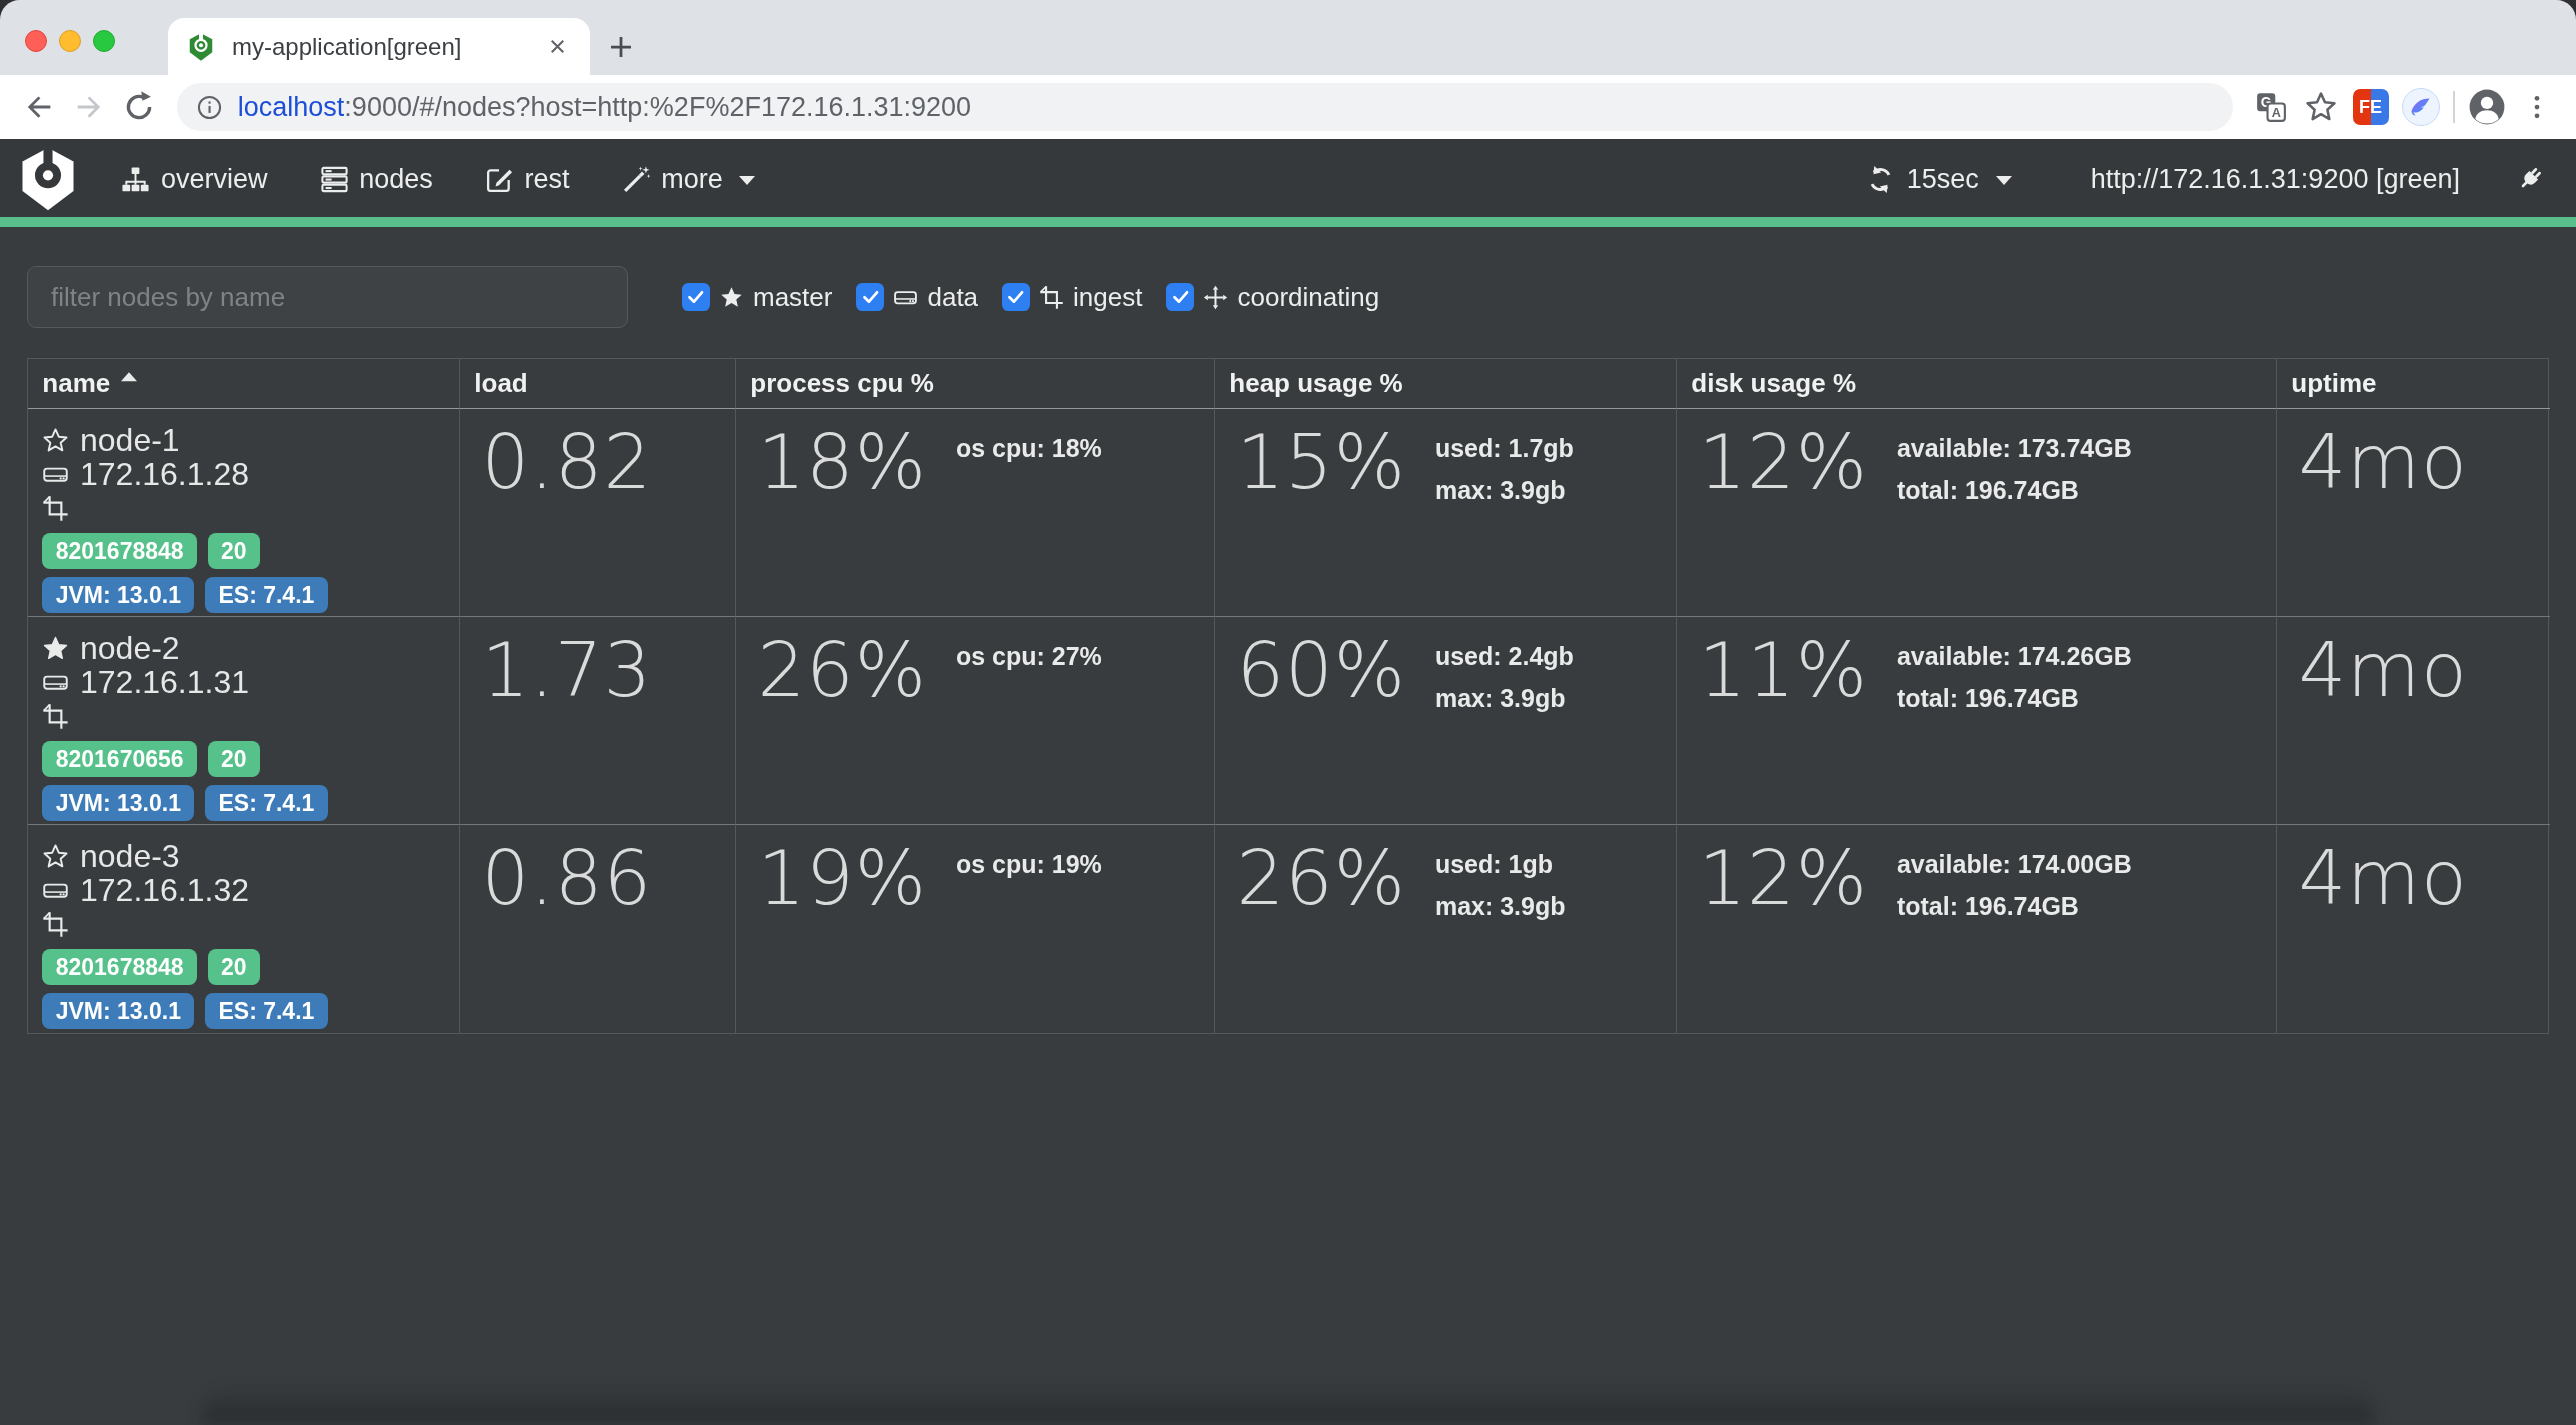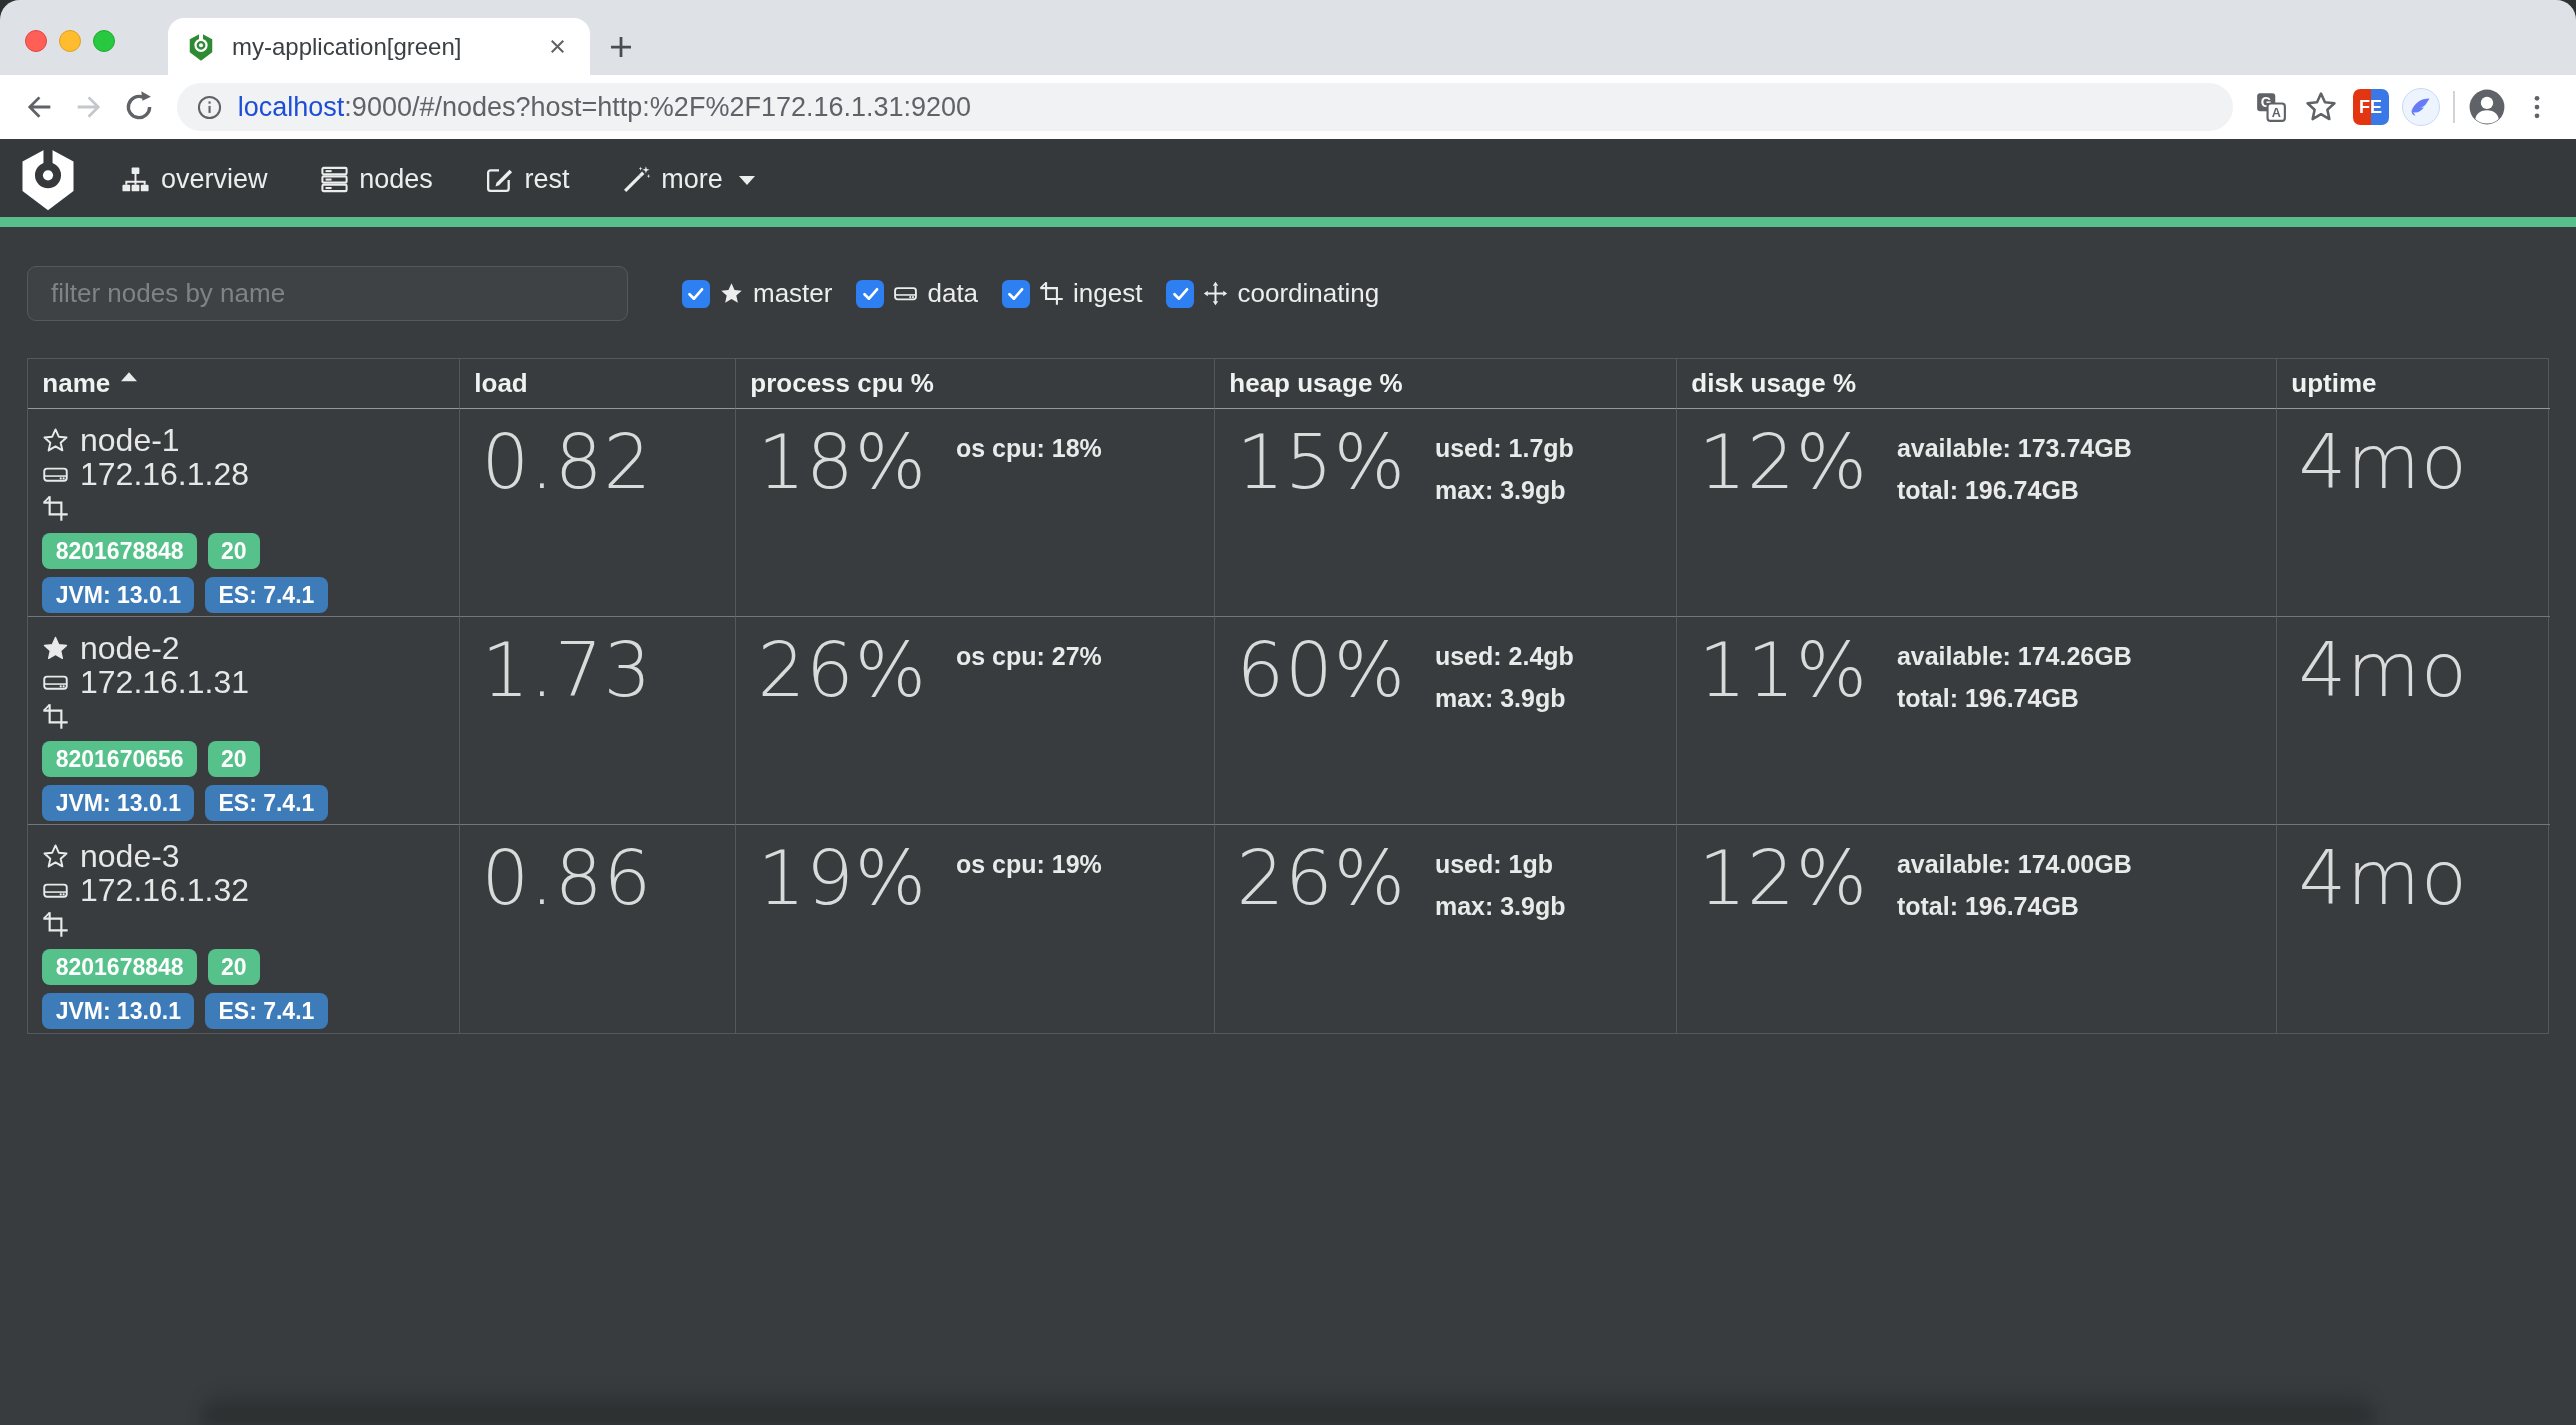--- a/index.html
+++ b/index.html
@@ -42,21 +42,21 @@
   .caret { width:0; height:0; border-left:8px solid transparent; border-right:8px solid transparent;
            border-top:9px solid #ECEEEE; margin-left:5.4px; margin-top:3.6px; }
   .nav-right { margin-left:auto; display:flex; align-items:center; }
   .refresh-group { display:flex; align-items:center; gap:11.6px; color:#ECEEEE; font-size:27px; }
   .host-status { color:#ECEEEE; font-size:27px; margin-left:79px; margin-right:54px; }
   .health-bar { position:absolute; top:217px; left:0; right:0; height:9.8px; background:#57BE8C; }
 
   
   .content { position:absolute; top:227px; left:0; right:0; bottom:0; background:#393C3E; }
   .filter-row { position:absolute; top:39px; left:27px; display:flex; align-items:center; }
-  .filter-input { width:601px; height:55px; background:#3F4245; border:0.9px solid #56595B; border-radius:9px;
+  .filter-input { width:601px; height:62px; background:#3F4245; border:0.9px solid #56595B; border-radius:9px;
                   color:#DDDFDF; font-size:26px; padding:0 23px; outline:none; font-family:"Liberation Sans",sans-serif; }
   .filter-input::placeholder { color:#808385; }
   .checks { display:flex; align-items:center; gap:24px; margin-left:54px; }
   .check-group { display:flex; align-items:center; gap:9px; color:#ECEEEE; font-size:26px; }
   .checkbox { width:28px; height:28px; border-radius:6.3px; background:#2E7FF2; display:flex; align-items:center; justify-content:center; }
   .checkbox svg { width:21.5px; height:21.5px; }
   .check-group .ic { width:25px; height:25px; }
 
   
   .nodes-table { position:absolute; top:131px; left:27px; width:2522px; display:grid;
@@ -239,20 +239,42 @@
       <svg class="ic" viewBox="0 0 24 24">
         <path d="M2.6 21.4 L15 9" stroke="#ECEEEE" stroke-width="2.6"></path>
         <path d="M14 8 l2.6-2.6 2 2 L16 10 z" fill="#ECEEEE"></path>
         <polygon points="19.8,1 20.5,3.3 22.8,4 20.5,4.7 19.8,7 19.1,4.7 16.8,4 19.1,3.3" fill="#ECEEEE"></polygon>
         <polygon points="15.4,1.2 15.8,2.6 17.2,3 15.8,3.4 15.4,4.8 15,3.4 13.6,3 15,2.6" fill="#ECEEEE"></polygon>
         <polygon points="22,7.4 22.4,8.8 23.8,9.2 22.4,9.6 22,11 21.6,9.6 20.2,9.2 21.6,8.8" fill="#ECEEEE"></polygon>
       </svg>
       <span>more</span>
       <span class="caret"></span>
     </div>
+    <div class="nav-right">
+      <div class="refresh-group">
+        <svg class="ic" width="29" height="29" viewBox="0 0 24 24">
+          <g fill="none" stroke="#ECEEEE" stroke-width="2.5">
+            <path d="M19 8.2 A8 8 0 0 0 6.4 5.8"></path>
+            <path d="M5 15.8 A8 8 0 0 0 17.6 18.2"></path>
+          </g>
+          <polygon points="6.8,0.8 6.2,7.6 12.6,6.2" fill="#ECEEEE"></polygon>
+          <polygon points="17.2,23.2 17.8,16.4 11.4,17.8" fill="#ECEEEE"></polygon>
+        </svg>
+        <span>15sec</span>
+        <span class="caret"></span>
+      </div>
+      <span class="host-status">http://172.16.1.31:9200 [green]</span>
+      <svg class="ic" width="32" height="32" viewBox="0 0 24 24">
+        <g transform="rotate(45 12 12)" fill="#ECEEEE">
+          <rect x="9" y="2.8" width="2" height="5.4" rx="0.9"></rect>
+          <rect x="13" y="2.8" width="2" height="5.4" rx="0.9"></rect>
+          <path d="M7.4 8 H16.6 V11.4 A4.6 4.6 0 0 1 13 15.9 V19.4 A1 1 0 0 1 11 19.4 V15.9 A4.6 4.6 0 0 1 7.4 11.4 Z"></path>
+        </g>
+      </svg>
+    </div>
   </nav>
   <div class="health-bar"></div>
 
   <div class="content">
 
     <div class="filter-row">
       <input class="filter-input" type="text" placeholder="filter nodes by name" style="">
       <div class="checks">
         <div class="check-group">
           <span class="checkbox">

